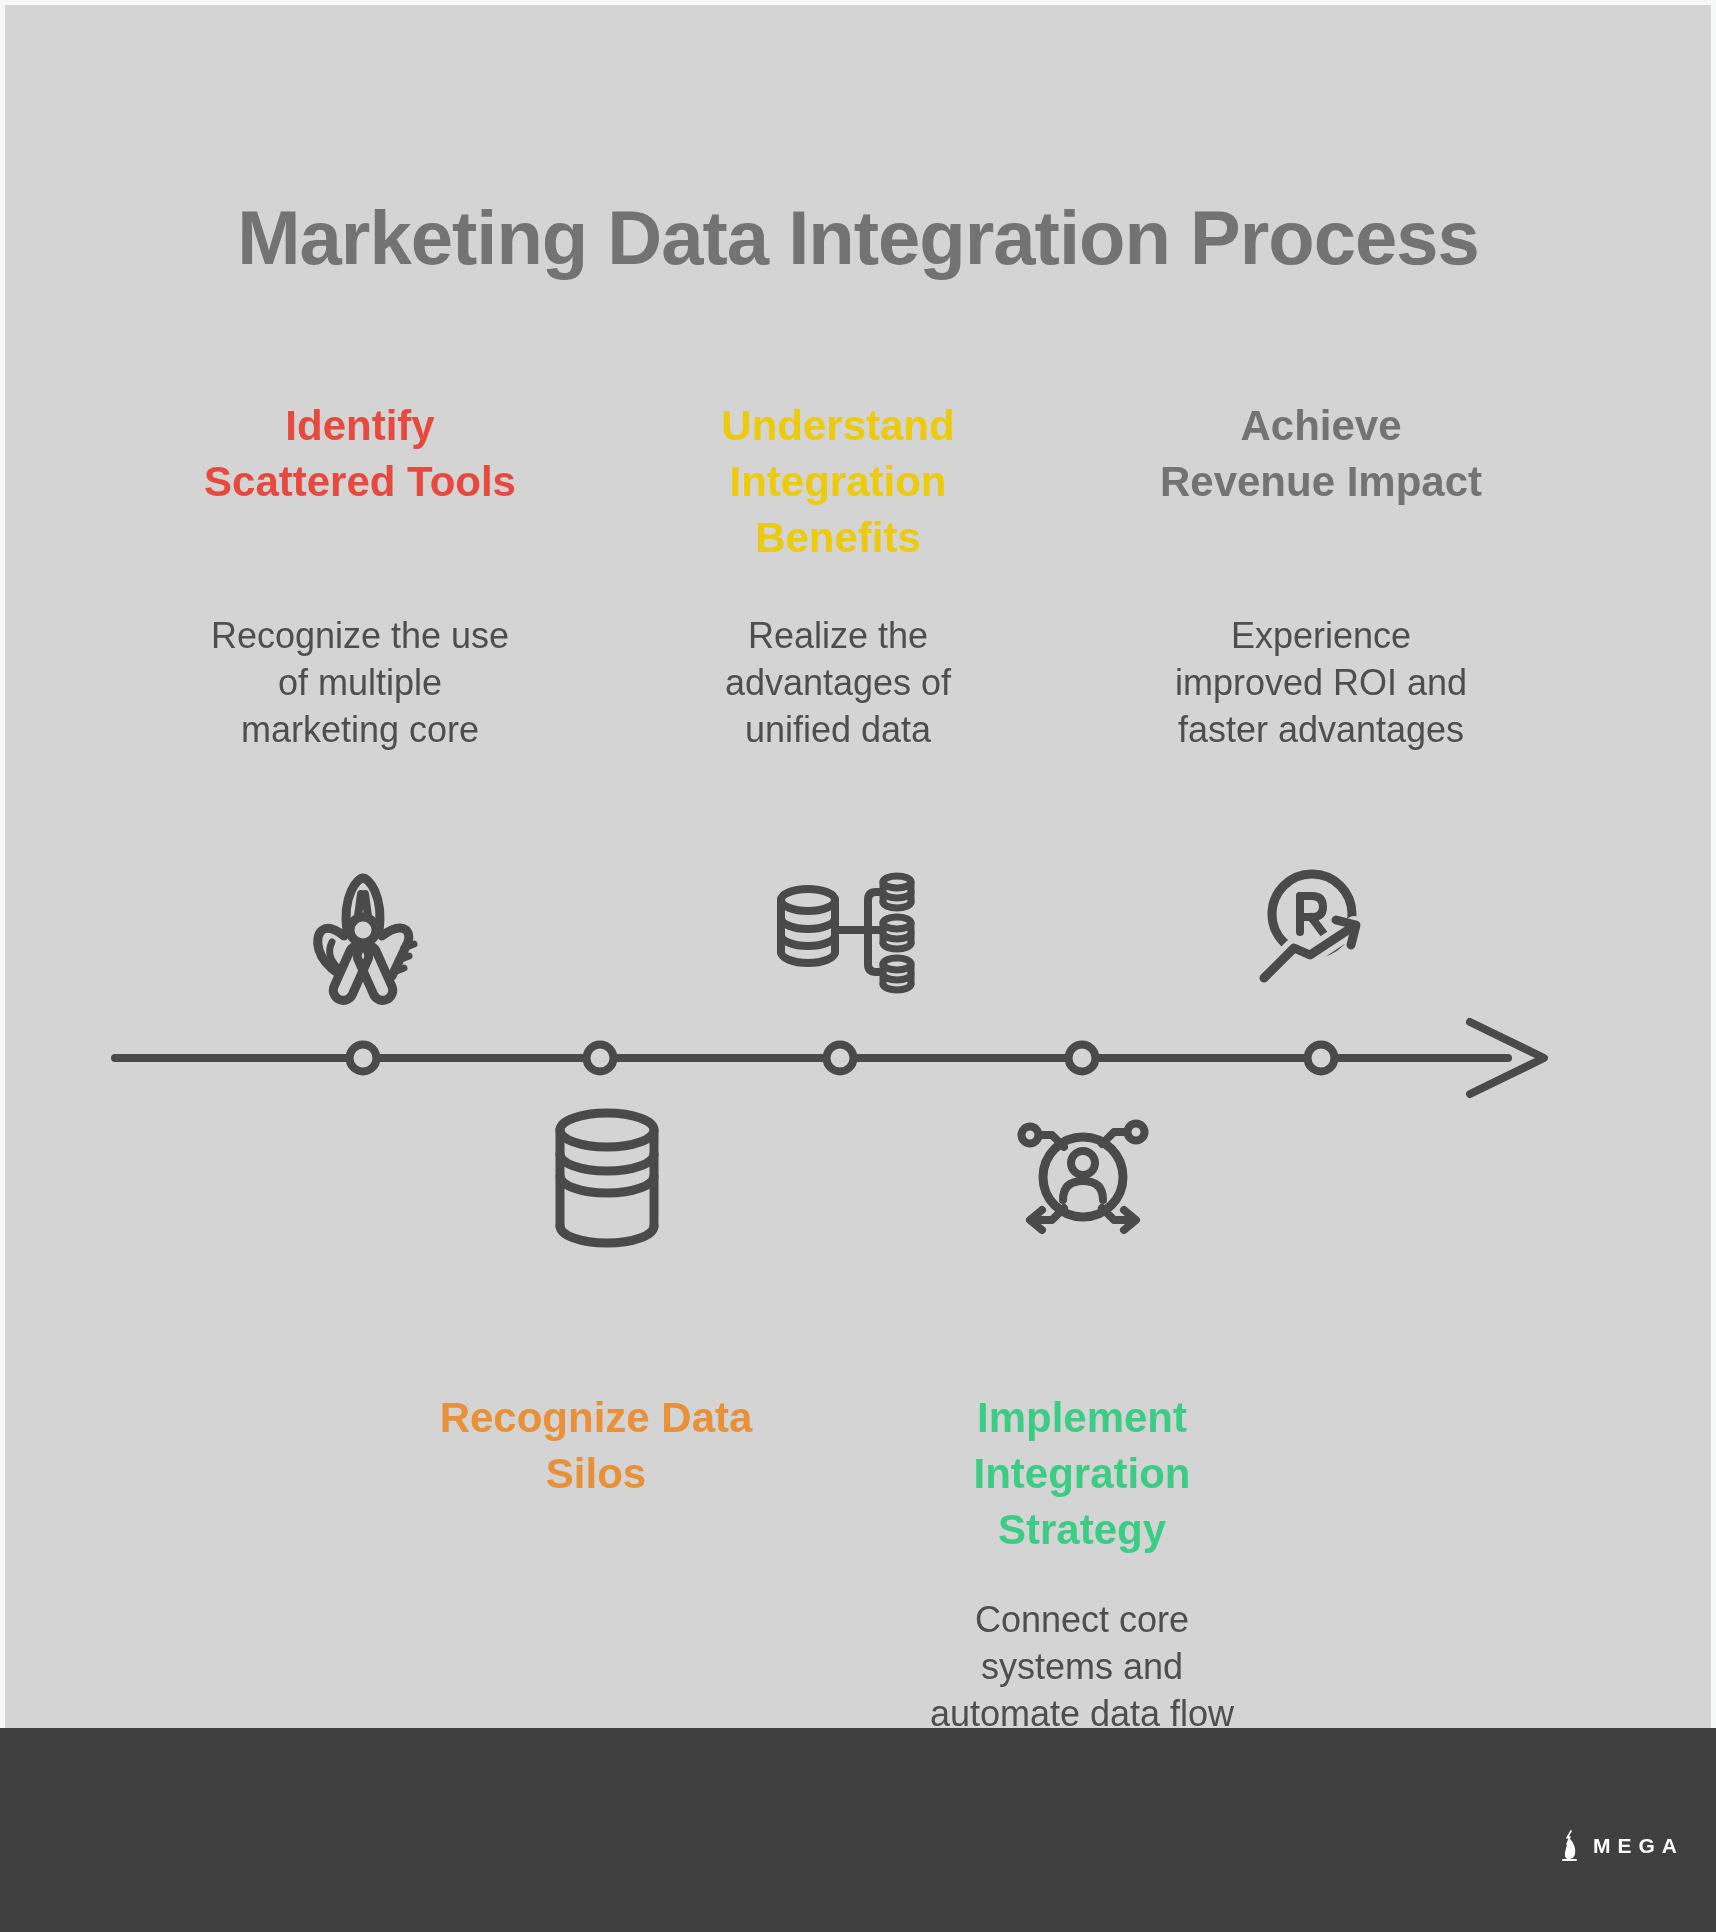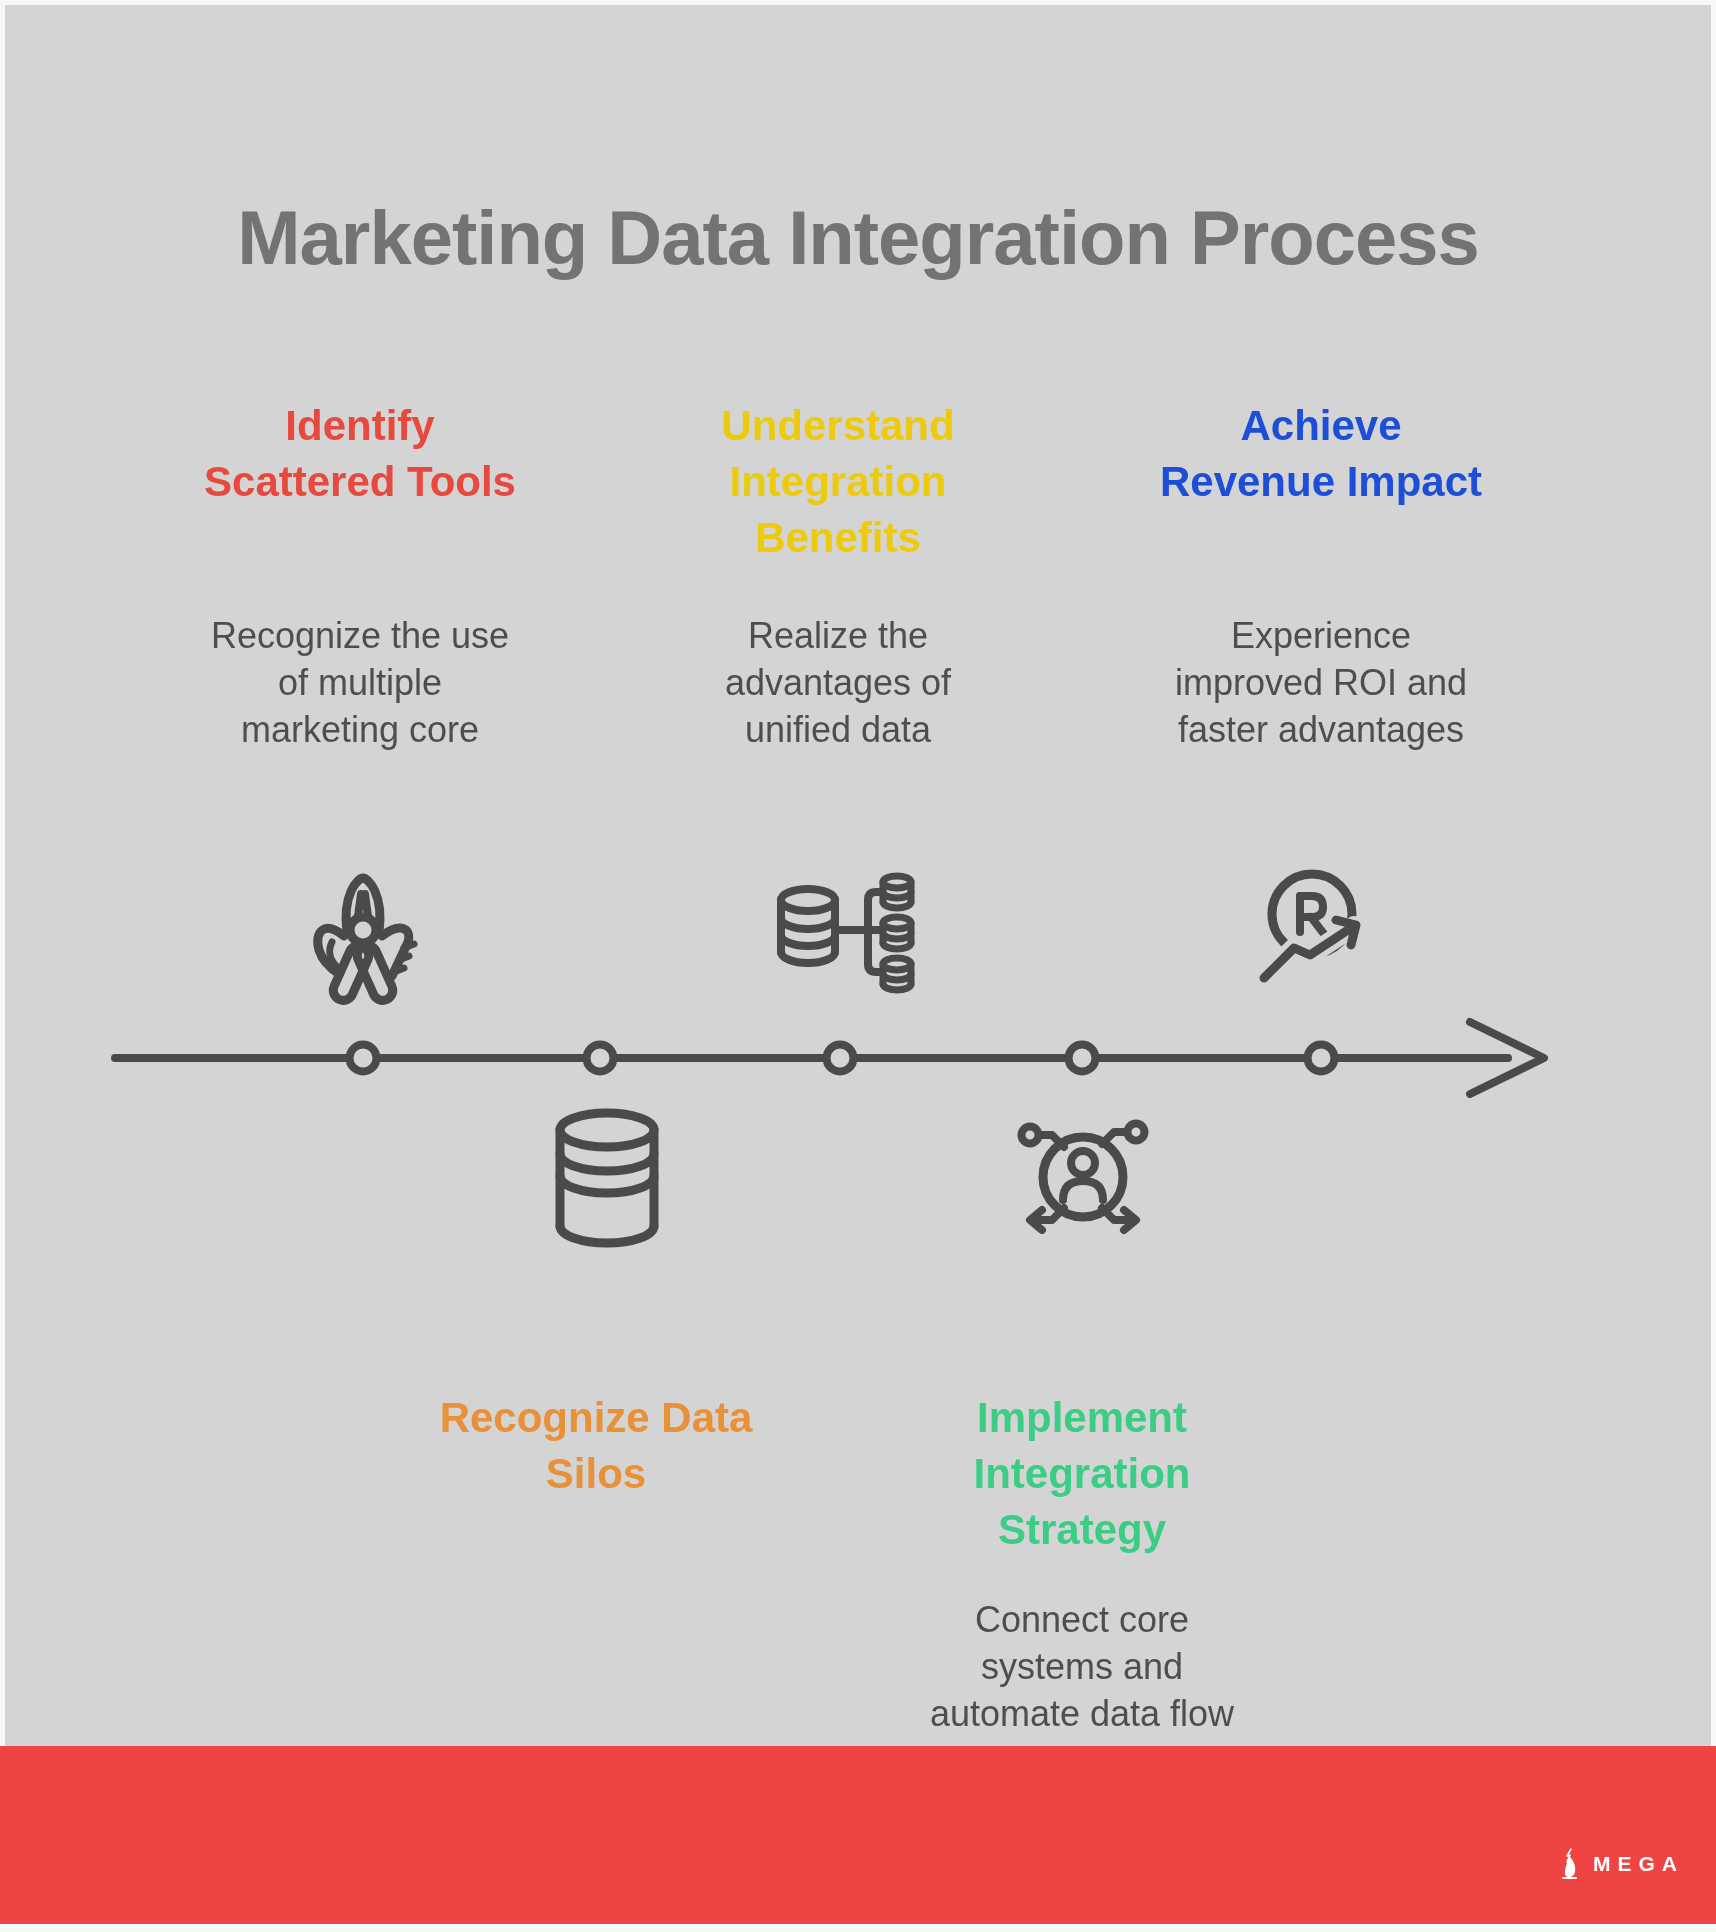--- a/index.html
+++ b/index.html
@@ -33,22 +33,22 @@
   .step-body{
     font-size:36px;font-weight:400;line-height:47px;
     color:#4e4e4e;white-space:pre-line;
   }
   .step.top .step-body{margin-top:54px;}
   .step.bottom .step-body{margin-top:38px;}
   .icon{position:absolute;}
   .icon svg{display:block;}
   .timeline{position:absolute;left:0;top:1008px;width:1716px;height:100px;}
   .footer{
-    position:absolute;left:0;right:0;bottom:8px;height:178px;
-    background:#ef4444;
+    position:absolute;left:0;right:0;bottom:0;height:204px;
+    background:#404040;
   }
   .brand{
     position:absolute;right:32px;top:102px;
     display:flex;align-items:center;gap:10px;
   }
   .brand-text{
     color:#ffffff;font-size:21px;font-weight:700;letter-spacing:7px;
   }
 </style>
 </head>
@@ -74,21 +74,21 @@
 Integration
 Benefits</div>
   </div>
   <div class="step-body">Realize the
 advantages of
 unified data</div>
 </div>
 
 <div class="step top" style="left:1101px;">
   <div class="heading-box">
-    <div class="step-heading" style="color: #1d4ed8;">Achieve
+    <div class="step-heading" style="color: #737373;">Achieve
 Revenue Impact</div>
   </div>
   <div class="step-body">Experience
 improved ROI and
 faster advantages</div>
 </div>
 
 <div class="step bottom" style="left:376px;">
   <div class="heading-box">
     <div class="step-heading" style="color: rgb(232, 145, 56);">Recognize Data

